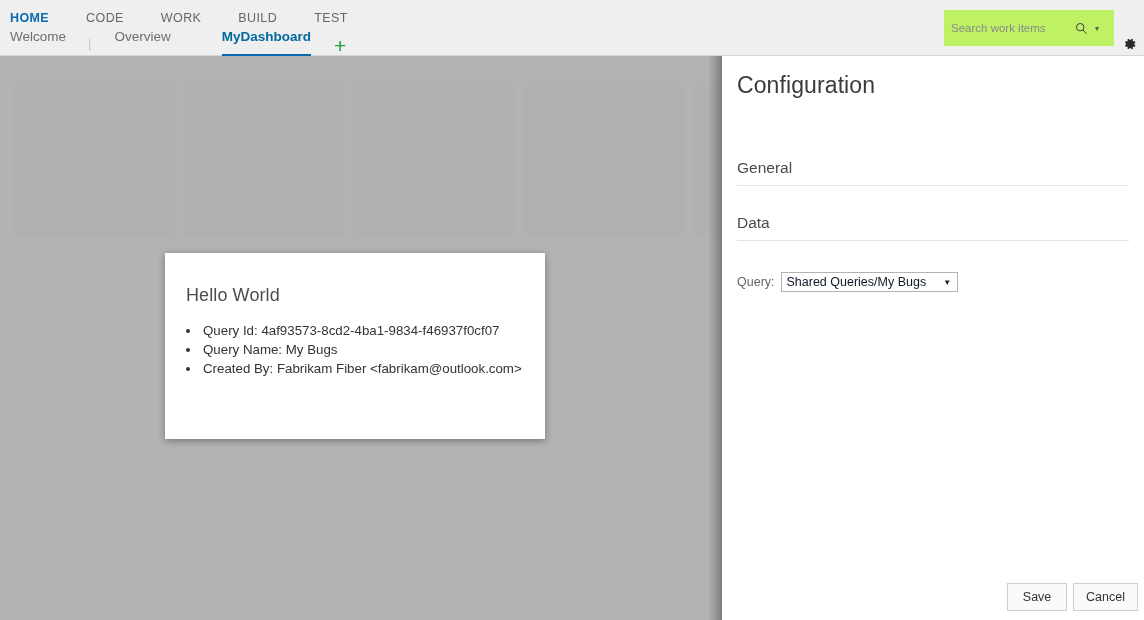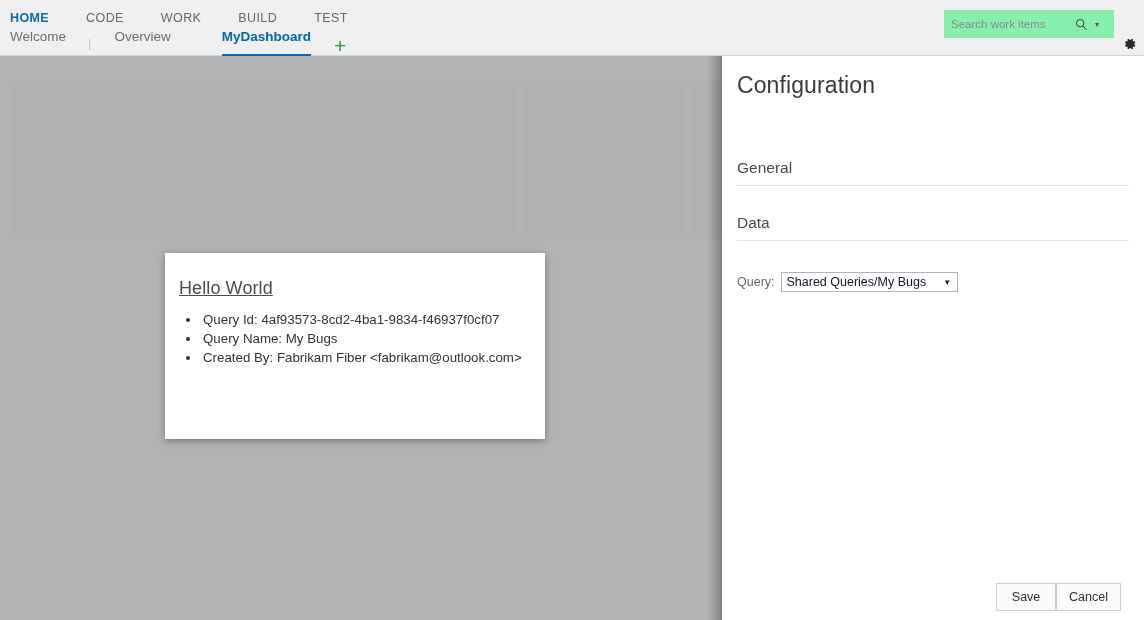--- a/index.html
+++ b/index.html
@@ -88,22 +88,22 @@
     line-height: 14px;
     cursor: pointer;
     padding-bottom: 3px;
     font-weight: 400;
   }
 
   .search-box {
     position: absolute;
     right: 30px; top: 10px;
     width: 170px;
-    height: 28px;
-    background: #86efac;
+    height: 36px;
+    background: #bef264;
     display: flex;
     align-items: center;
     box-sizing: border-box;
   }
   .search-input {
     border: none;
     background: transparent;
     outline: none;
     font-family: "Liberation Sans", sans-serif;
     font-size: 11.5px;
@@ -158,24 +158,23 @@
     width: 380px;
     height: 186px;
     background: #ffffff;
     box-shadow: 0 2px 7px rgba(0,0,0,0.35);
     box-sizing: border-box;
   }
   .widget-title {
     font-size: 18px;
     color: #4c4c4c;
     font-weight: normal;
-    margin: 8px;
+    margin: 15px;
     padding: 17px 0 0 6px;
     letter-spacing: 0.1px;
-    text-decoration: underline;
   }
   .widget-list {
     margin: 11px 0 0 0;
     padding: 0 0 0 36px;
     list-style: disc;
   }
   .widget-list li {
     font-size: 13.3px;
     color: #333333;
     line-height: 19px;
@@ -250,23 +249,23 @@
   }
   .select-caret {
     font-size: 8px;
     color: #222;
     margin-left: 17px;
     padding-right: 2px;
   }
 
   .btn-row {
     position: absolute;
-    right: 23px; bottom: 9px;
-    display: flex;
-    gap: 0;
+    right: 6px; bottom: 9px;
+    display: flex;
+    gap: 6px;
   }
   .btn {
     min-width: 60px;
     height: 28px;
     background: #fafafa;
     border: 1px solid #cfcfcf;
     font-family: "Liberation Sans", sans-serif;
     font-size: 12.5px;
     color: #333333;
     cursor: pointer;

